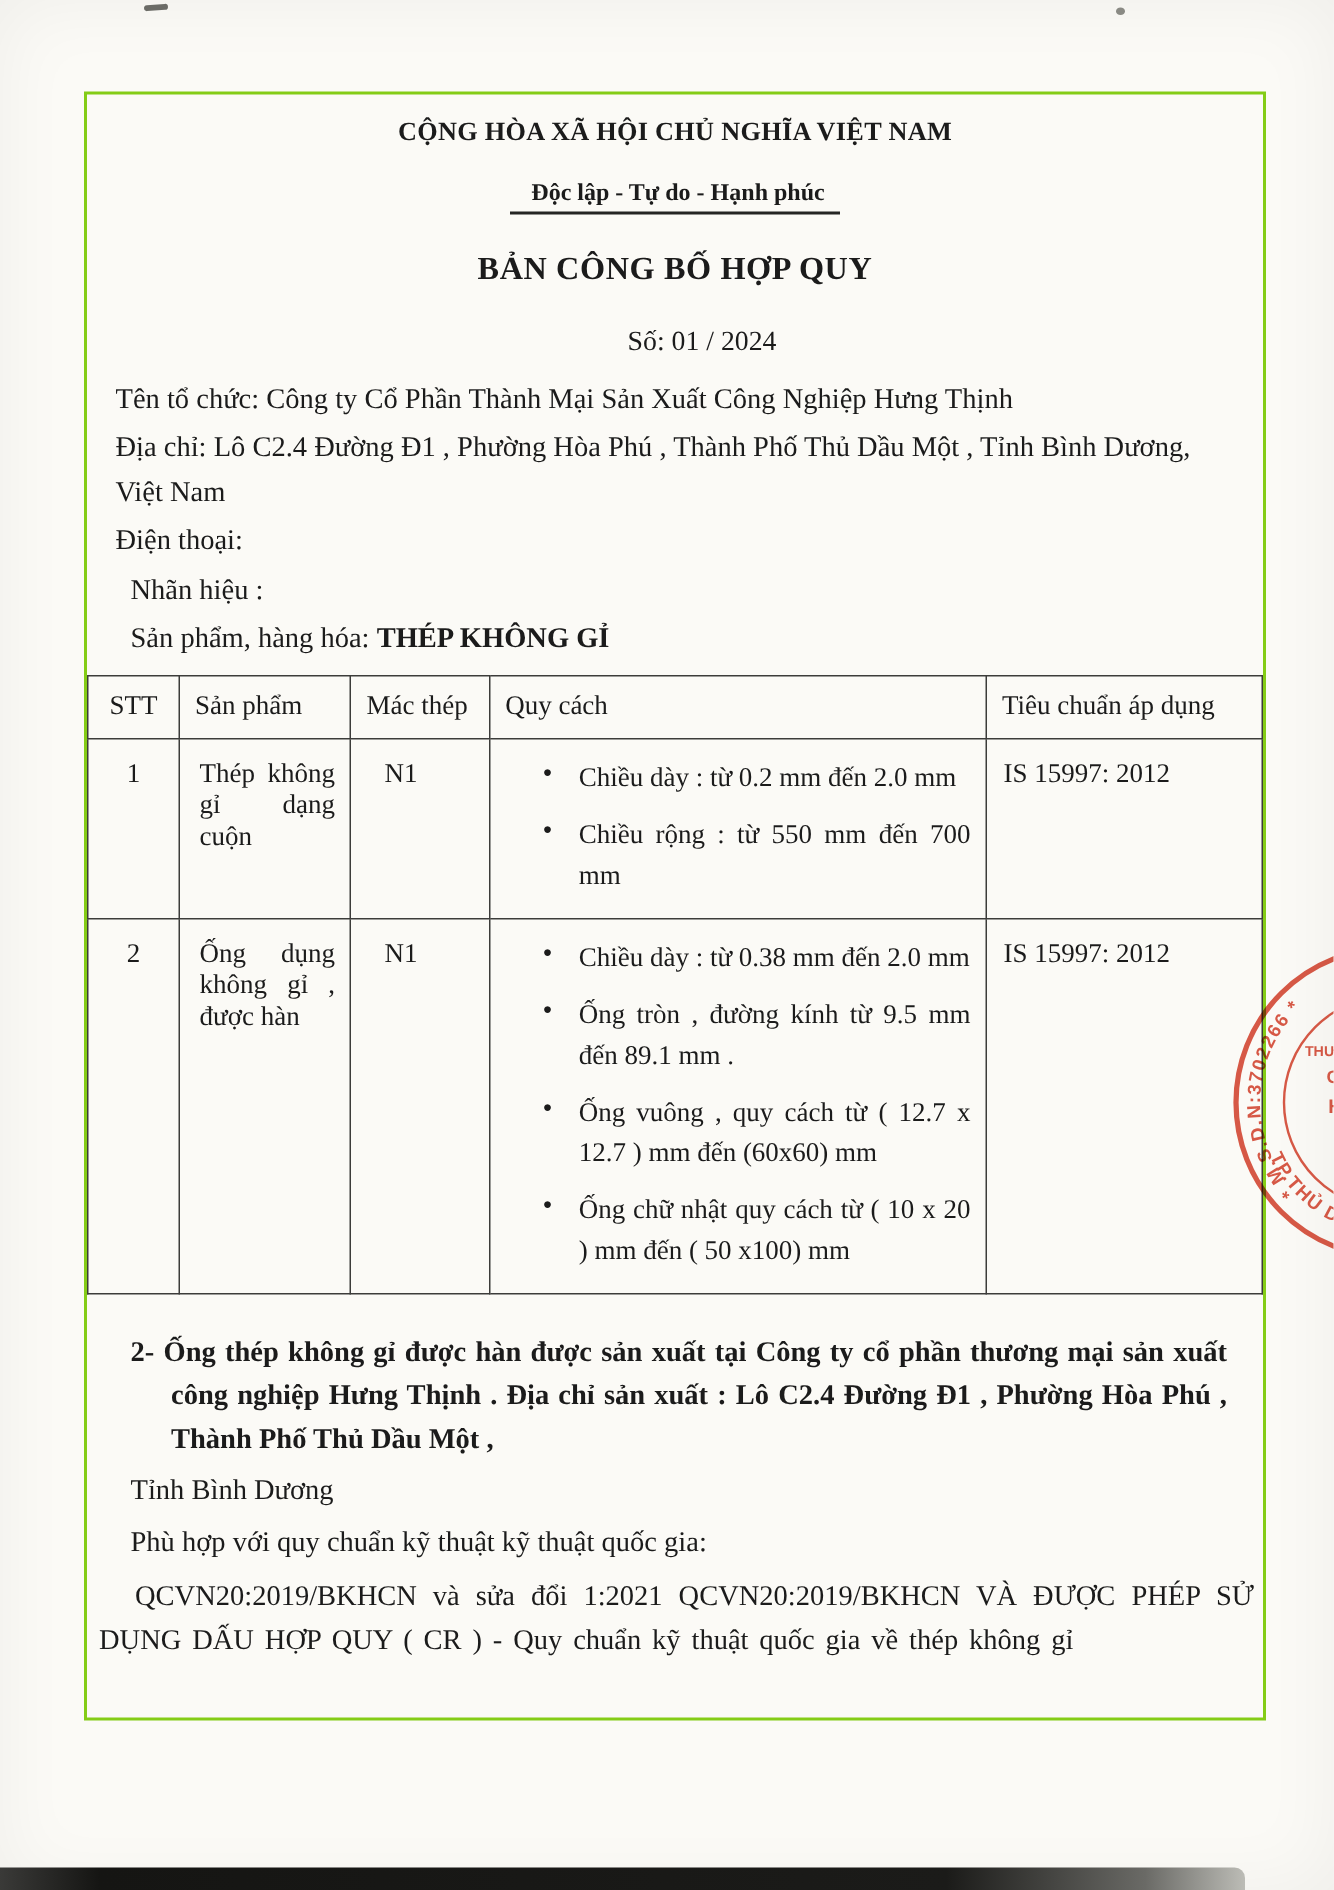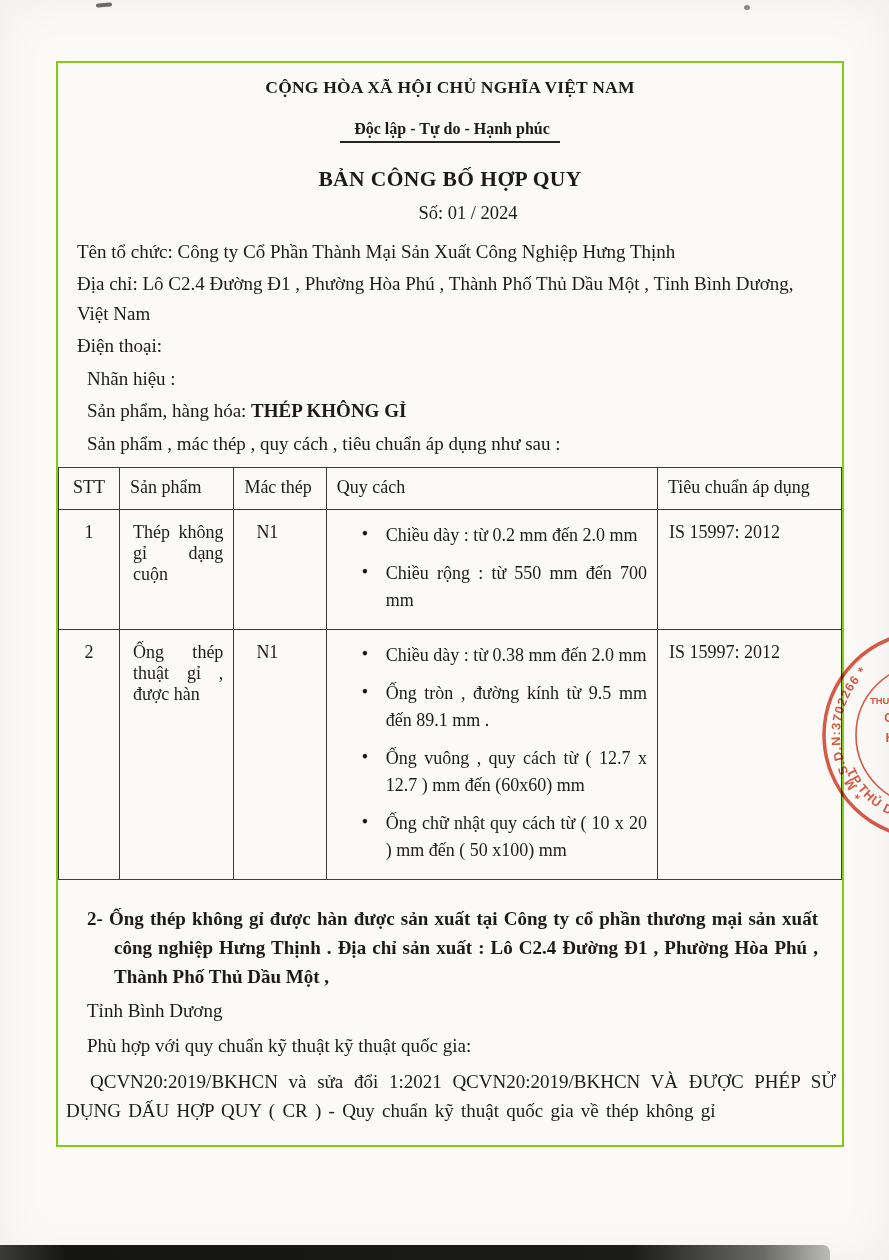--- a/index.html
+++ b/index.html
@@ -17,21 +17,21 @@
     padding-top: 14px;
     background: transparent;
   }
   .nat-header { text-align: center; }
   .nh1 { font-size: 17.5px; font-weight: bold; letter-spacing: 0.2px; }
   .nh2 {
     display: inline-block; margin-top: 4px; font-size: 16px; font-weight: bold;
     border-bottom: 2px solid #252523; padding: 0 10px 3px 14px;
   }
   .doc-title { margin-top: 24px; text-align: center; font-size: 21.5px; font-weight: bold; letter-spacing: 0.4px; }
-  .doc-no { margin-top: 11px; text-align: center; font-size: 18.5px; padding-left: 36px; }
+  .doc-no { margin-top: 26px; text-align: center; font-size: 18.5px; padding-left: 36px; }
 
   .body-block { margin: 13px 18px 0 19px; font-size: 19px; line-height: 1.55; }
   .body-block p { margin: 0 0 3px 0; }
   .p-indent { margin-left: 10px !important; }
 
   table.spec-table { width: 100%; border-collapse: collapse; margin-top: 9px; font-size: 18px; }
   .spec-table th, .spec-table td {
     border: 1.6px solid #3c3c3a; vertical-align: top; text-align: left;
     font-weight: normal; padding: 9px 10px;
   }
@@ -97,21 +97,20 @@
 
   <div class="doc-title">BẢN CÔNG BỐ HỢP QUY</div>
   <div class="doc-no">Số: 01 / 2024</div>
 
   <div class="body-block">
     <p>Tên tổ chức: Công ty Cổ Phần Thành Mại Sản Xuất Công Nghiệp Hưng Thịnh</p>
     <p>Địa chỉ: Lô C2.4 Đường Đ1 , Phường Hòa Phú , Thành Phố Thủ Dầu Một , Tỉnh Bình Dương, Việt Nam</p>
     <p>Điện thoại:</p>
     <p class="p-indent">Nhãn hiệu :</p>
     <p class="p-indent"><span>Sản phẩm, hàng hóa: </span><strong>THÉP KHÔNG GỈ</strong></p>
-    <p class="p-indent">Sản phẩm , mác thép , quy cách , tiêu chuẩn áp dụng như sau :</p>
   </div>
 
   <table class="spec-table">
     <colgroup>
       <col style="width:7.8%">
         <col style="width:14.6%">
         <col style="width:11.8%">
         <col style="width:42.3%">
         <col style="width:23.5%">
     </colgroup>
@@ -132,21 +131,21 @@
         <td class="c-qc">
           <ul class="qc-list">
             <li>Chiều dày : từ 0.2 mm đến 2.0 mm</li>
             <li>Chiều rộng : từ 550 mm đến 700 mm</li>
           </ul>
         </td>
         <td class="c-tc">IS 15997: 2012</td>
       </tr>
       <tr class="r2">
         <td class="c-stt">2</td>
-        <td class="c-sp">Ống thép thuật gỉ , được hàn</td>
+        <td class="c-sp">Ống dụng không gỉ , được hàn</td>
         <td class="c-mt">N1</td>
         <td class="c-qc">
           <ul class="qc-list">
             <li>Chiều dày : từ 0.38 mm đến 2.0 mm</li>
             <li>Ống tròn , đường kính từ 9.5 mm đến 89.1 mm .</li>
             <li>Ống vuông , quy cách từ ( 12.7 x 12.7 ) mm đến (60x60) mm</li>
             <li>Ống chữ nhật quy cách từ ( 10 x 20 ) mm đến ( 50 x100) mm</li>
           </ul>
         </td>
         <td class="c-tc">IS 15997: 2012</td>

